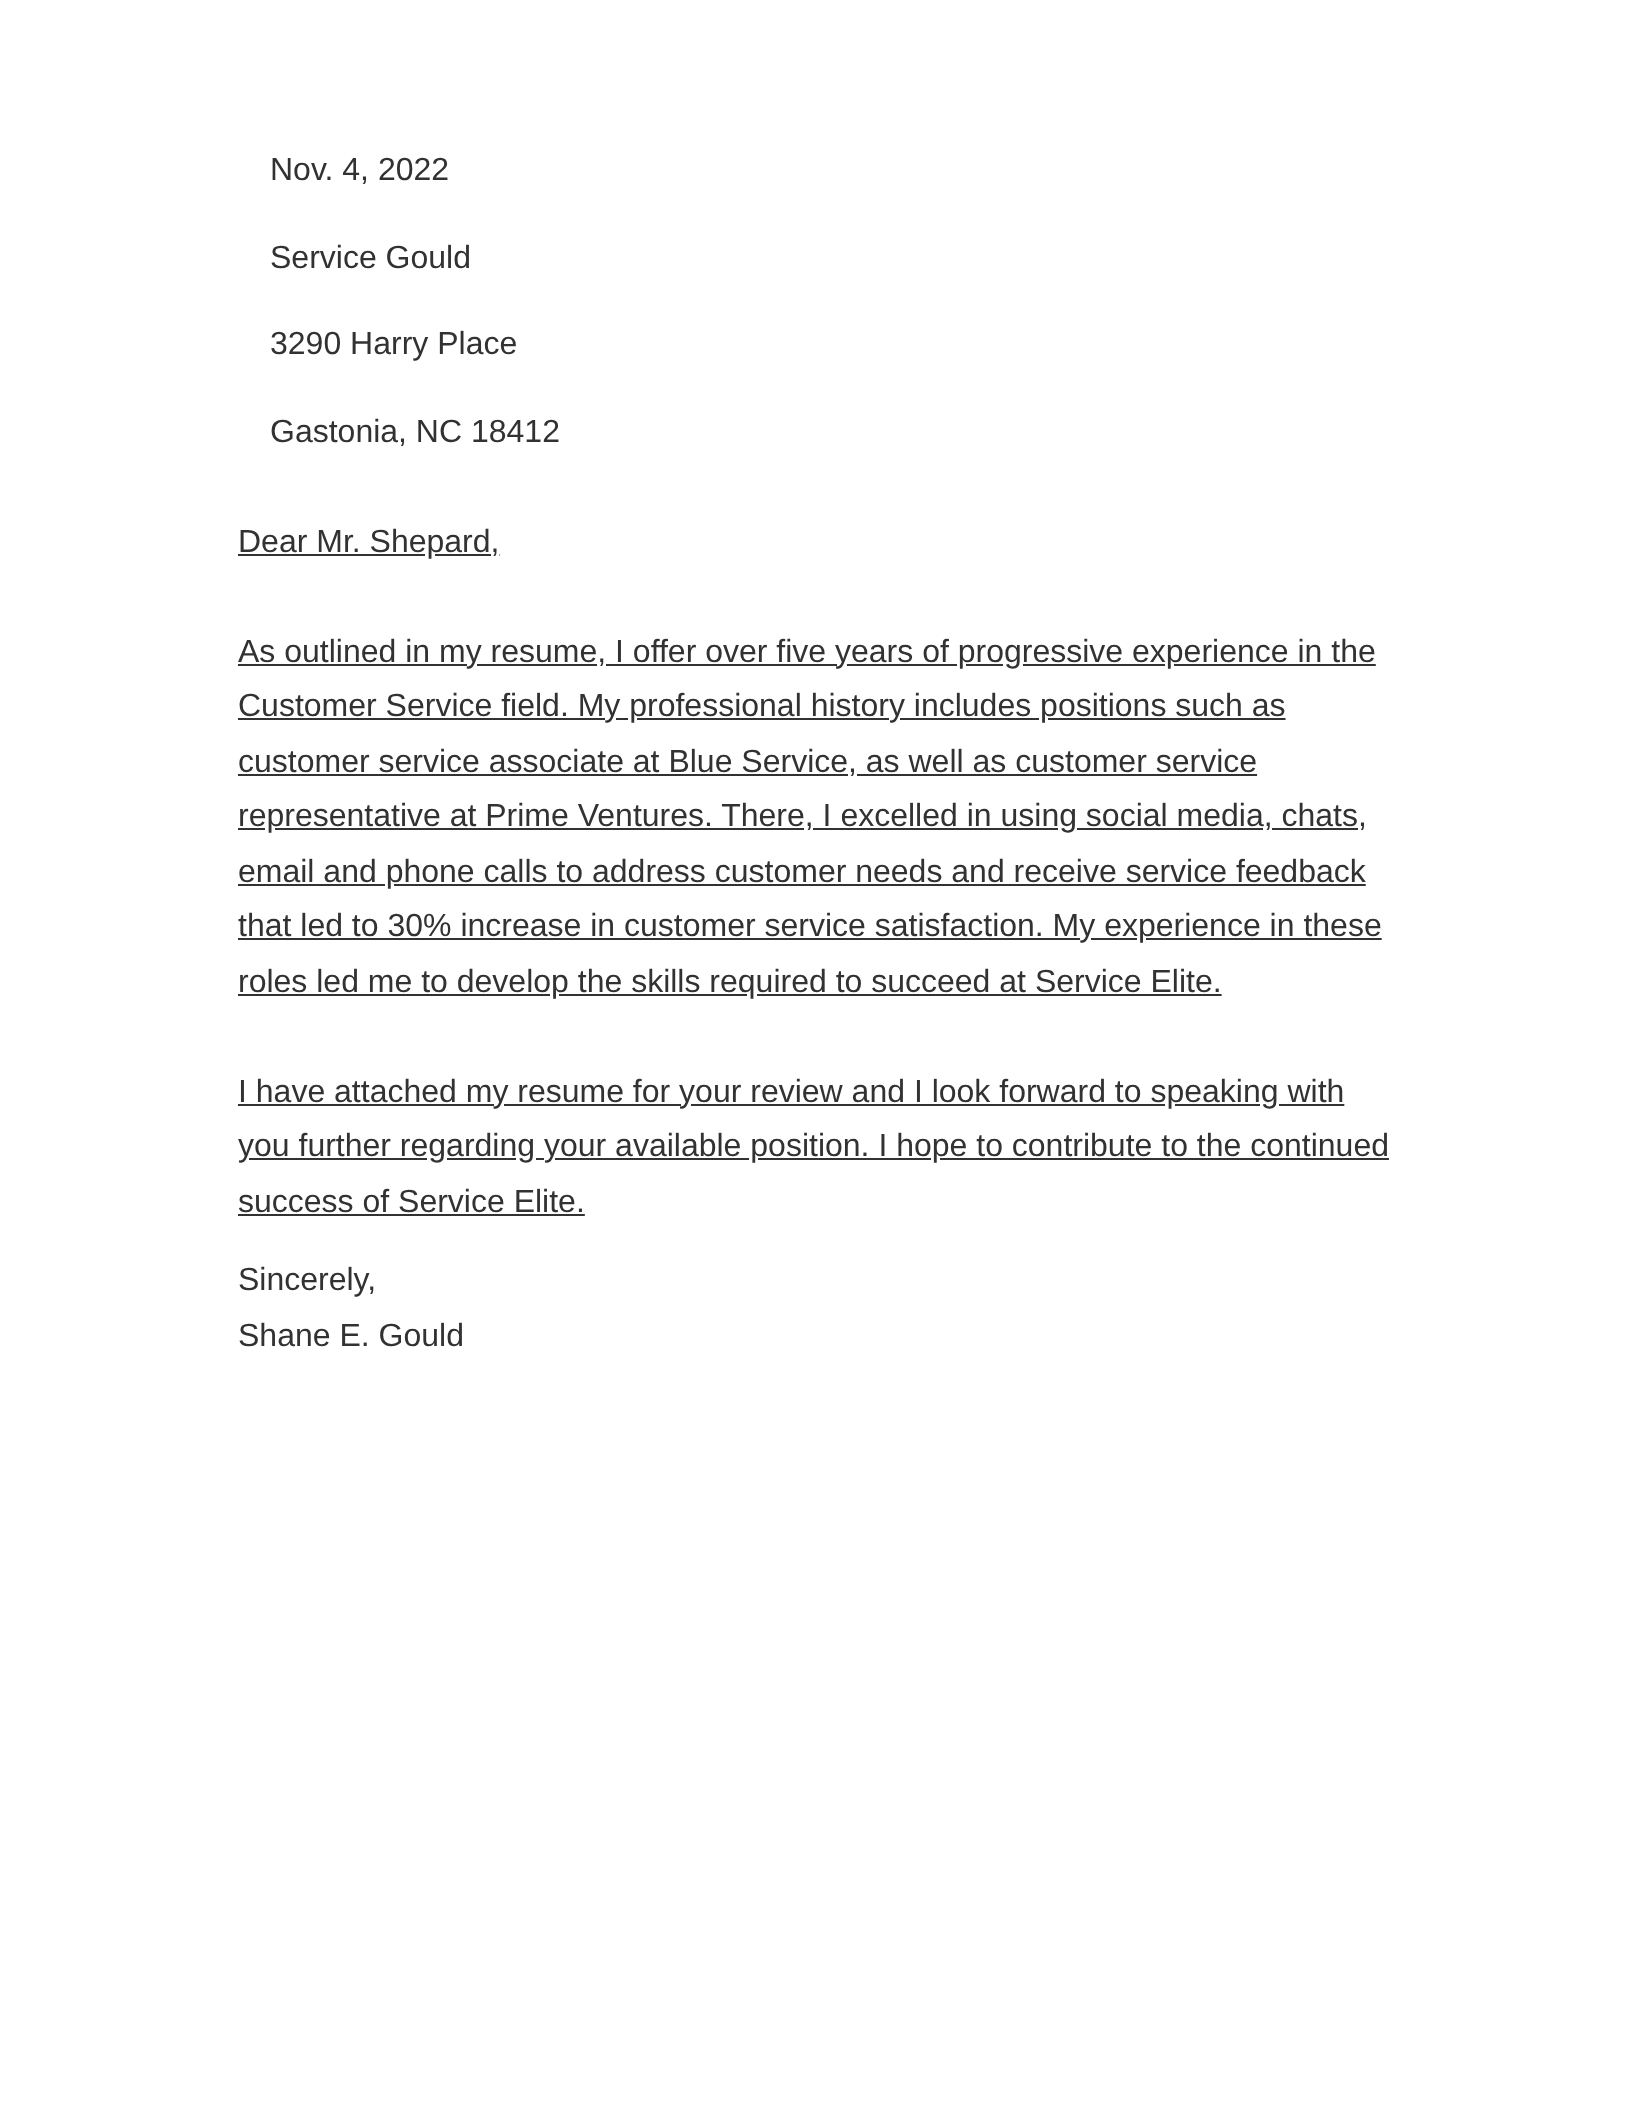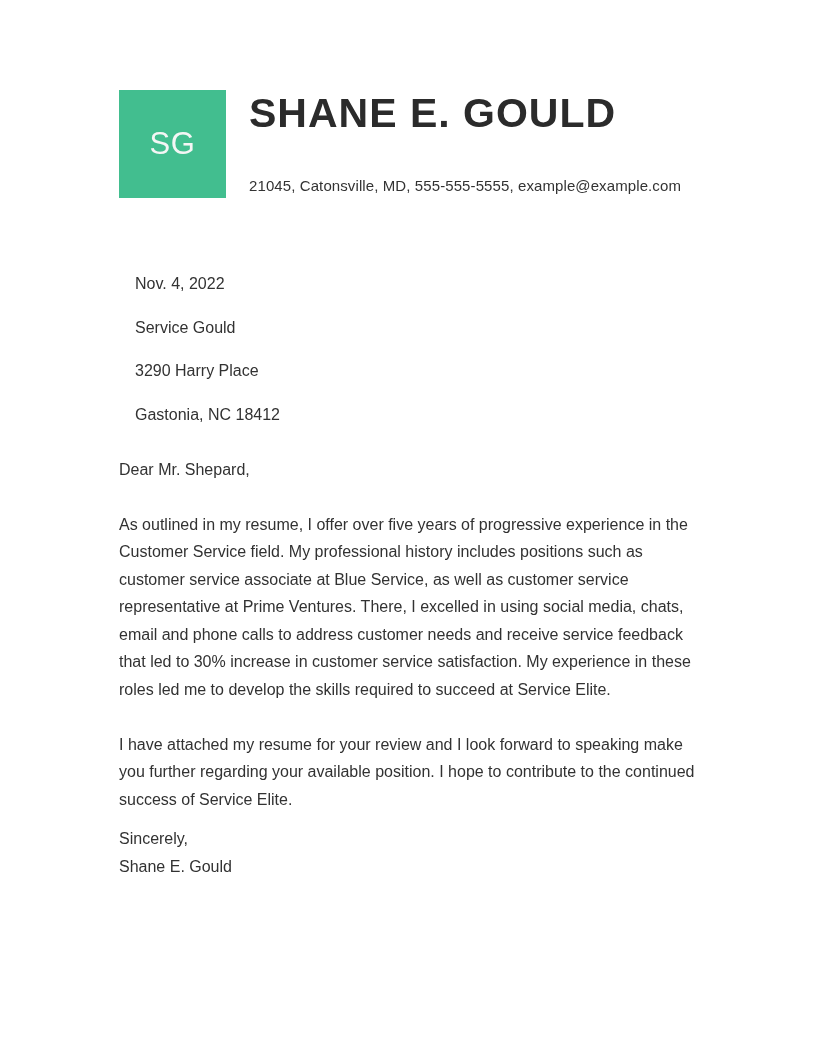--- a/index.html
+++ b/index.html
@@ -63,58 +63,50 @@
   
   .letter-body {
     margin: 72px 0 0 119px;
     width: 580px;
     font-size: 16px;
     line-height: 27.5px;
     color: #323232;
   }
   .letter-body p {
     margin: 27.5px 0 0 0;
+    text-decoration: underline;
   }
   .address-block div {
     margin: 16px;
   }
   .closing-block {
     margin-top: 12px;
   }
 </style>
 </head>
 <body>
 
 <div class="page">
 
-  <header class="letterhead">
-    <div class="monogram-badge" style="background: rgb(66, 190, 143);">
-      <span class="monogram-text">SG</span>
-    </div>
-    <div class="identity">
-      <h1 class="applicant-name">SHANE E. GOULD</h1>
-      <div class="contact-info">21045, Catonsville, MD, 555-555-5555, example@example.com</div>
-    </div>
-  </header>
 
   <main class="letter-body">
 
     <div class="address-block">
       <div>Nov. 4, 2022</div>
       <div>Service Gould</div>
       <div>3290 Harry Place</div>
       <div>Gastonia, NC 18412</div>
     </div>
 
     <p>Dear Mr. Shepard,</p>
 
 
     <p>As outlined in my resume, I offer over five years of progressive experience in the Customer Service field. My professional history includes positions such as customer service associate at Blue Service, as well as customer service representative at Prime Ventures. There, I excelled in using social media, chats, email and phone calls to address customer needs and receive service feedback that led to 30% increase in customer service satisfaction. My experience in these roles led me to develop the skills required to succeed at Service Elite.</p>
 
-    <p>I have attached my resume for your review and I look forward to speaking make you further regarding your available position. I hope to contribute to the continued success of Service Elite.</p>
+    <p>I have attached my resume for your review and I look forward to speaking with you further regarding your available position. I hope to contribute to the continued success of Service Elite.</p>
 
     <div class="closing-block">
       <div>Sincerely,</div>
       <div>Shane E. Gould</div>
     </div>
 
   </main>
 
 </div>
 

